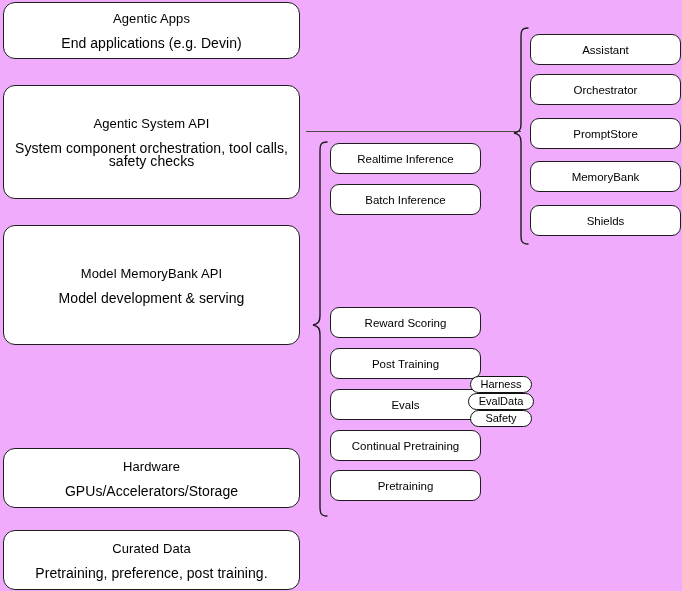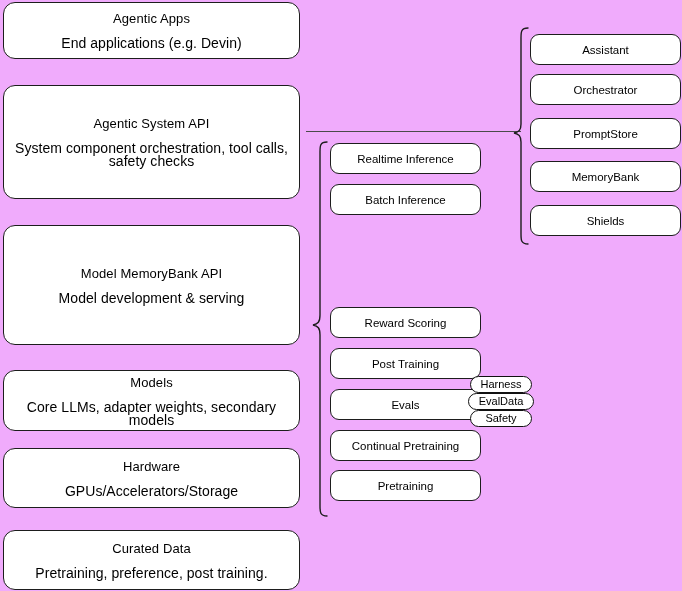--- a/index.html
+++ b/index.html
@@ -108,24 +108,20 @@
   <div class="stack-box" style="left:3px; top:85px; width:297px; height:114px;">
     <div class="stack-title">Agentic System API</div>
     <div class="stack-sub">System component orchestration, tool calls, safety checks</div>
   </div>
 
   <div class="stack-box" style="left:3px; top:225px; width:297px; height:120px;">
     <div class="stack-title">Model MemoryBank API</div>
     <div class="stack-sub">Model development &amp; serving</div>
   </div>
 
-  <div class="stack-box" style="left:3px; top:370px; width:297px; height:61px;">
-    <div class="stack-title">Models</div>
-    <div class="stack-sub">Core LLMs, adapter weights, secondary models</div>
-  </div>
 
   <div class="stack-box" style="left:3px; top:448px; width:297px; height:60px;align-items:center;">
     <div class="stack-title">Hardware</div>
     <div class="stack-sub">GPUs/Accelerators/Storage</div>
   </div>
 
   <div class="stack-box" style="left:3px; top:530px; width:297px; height:60px;">
     <div class="stack-title">Curated Data</div>
     <div class="stack-sub">Pretraining, preference, post training.</div>
   </div>

